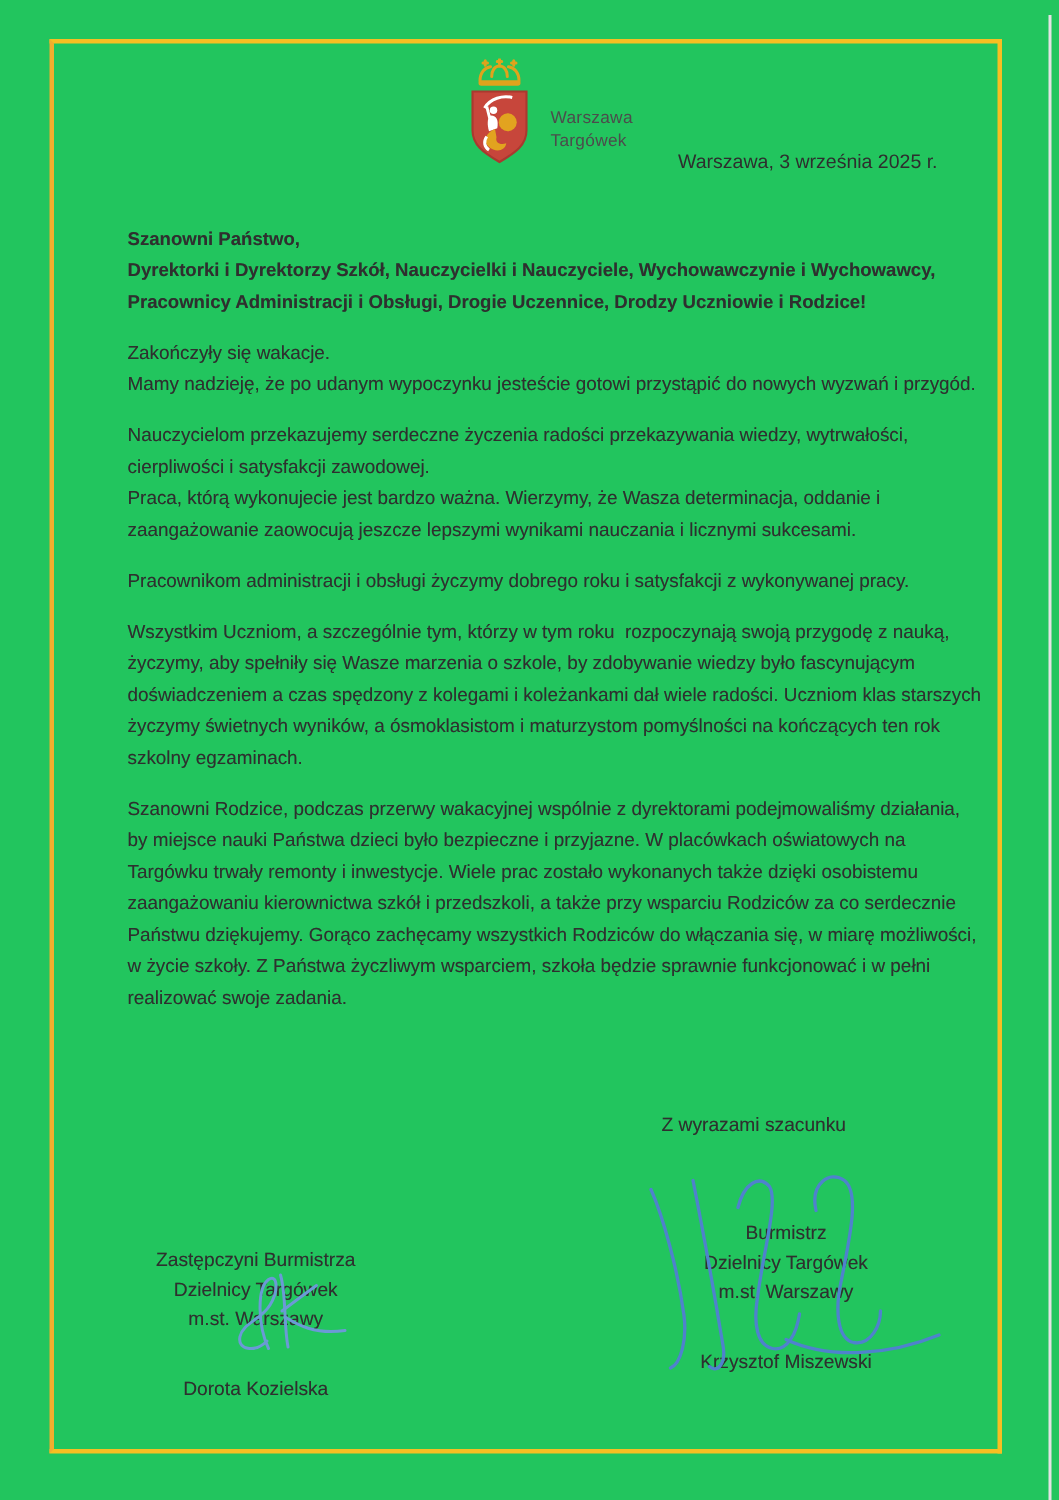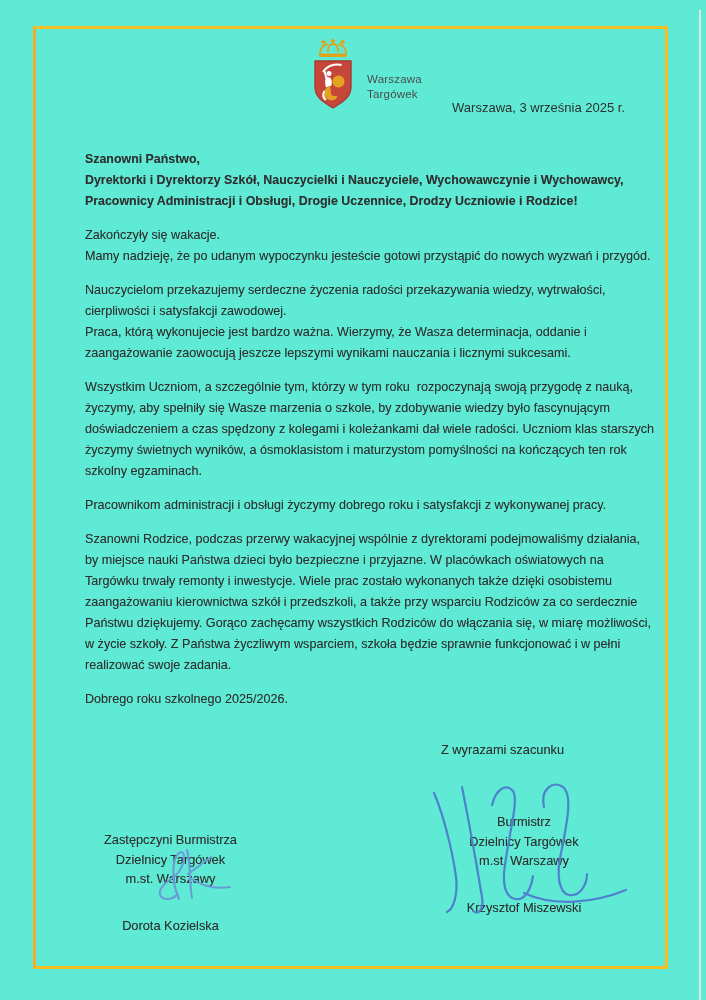--- a/index.html
+++ b/index.html
@@ -1,17 +1,17 @@
 <!DOCTYPE html>
 <html lang="pl"><head>
 <meta charset="utf-8">
 <style>
   html,body{margin:0;padding:0;background:#ffffff;}
   .page{
-    position:relative;width:706px;height:1000px;background:#5eead4;overflow:hidden;
+    position:relative;width:706px;height:1000px;background:#22c55e;overflow:hidden;
     font-family:"Liberation Sans",sans-serif;color:#303030;
   }
   .scan-edge{position:absolute;right:5px;top:10px;bottom:0;width:2px;background:#e3e3e3;}
   .frame{
     position:absolute;left:33px;top:26px;width:629px;height:937px;
     border:3px solid #f6bf22;border-left-color:#f0ae2e;
   }
   .crest{position:absolute;left:310px;top:39px;width:46px;height:74px;}
   .logo-text{
     position:absolute;left:367px;top:72px;font-size:11.5px;line-height:15px;
@@ -86,34 +86,33 @@
   <div class="letter-body">
     <div class="salutation">Szanowni Państwo,
 Dyrektorki i Dyrektorzy Szkół, Nauczycielki i Nauczyciele, Wychowawczynie i Wychowawcy,
 Pracownicy Administracji i Obsługi, Drogie Uczennice, Drodzy Uczniowie i Rodzice!</div>
     <div class="para">Zakończyły się wakacje.
 Mamy nadzieję, że po udanym wypoczynku jesteście gotowi przystąpić do nowych wyzwań i przygód.</div>
     <div class="para">Nauczycielom przekazujemy serdeczne życzenia radości przekazywania wiedzy, wytrwałości,
 cierpliwości i satysfakcji zawodowej.
 Praca, którą wykonujecie jest bardzo ważna. Wierzymy, że Wasza determinacja, oddanie i
 zaangażowanie zaowocują jeszcze lepszymi wynikami nauczania i licznymi sukcesami.</div>
+    <div class="para">Pracownikom administracji i obsługi życzymy dobrego roku i satysfakcji z wykonywanej pracy.</div>
     <div class="para">Wszystkim Uczniom, a szczególnie tym, którzy w tym roku  rozpoczynają swoją przygodę z nauką,
 życzymy, aby spełniły się Wasze marzenia o szkole, by zdobywanie wiedzy było fascynującym
 doświadczeniem a czas spędzony z kolegami i koleżankami dał wiele radości. Uczniom klas starszych
 życzymy świetnych wyników, a ósmoklasistom i maturzystom pomyślności na kończących ten rok
 szkolny egzaminach.</div>
-    <div class="para">Pracownikom administracji i obsługi życzymy dobrego roku i satysfakcji z wykonywanej pracy.</div>
     <div class="para">Szanowni Rodzice, podczas przerwy wakacyjnej wspólnie z dyrektorami podejmowaliśmy działania,
 by miejsce nauki Państwa dzieci było bezpieczne i przyjazne. W placówkach oświatowych na
 Targówku trwały remonty i inwestycje. Wiele prac zostało wykonanych także dzięki osobistemu
 zaangażowaniu kierownictwa szkół i przedszkoli, a także przy wsparciu Rodziców za co serdecznie
 Państwu dziękujemy. Gorąco zachęcamy wszystkich Rodziców do włączania się, w miarę możliwości,
 w życie szkoły. Z Państwa życzliwym wsparciem, szkoła będzie sprawnie funkcjonować i w pełni
 realizować swoje zadania.</div>
-    <div class="para">Dobrego roku szkolnego 2025/2026.</div>
   </div>
 
   <div class="valediction">Z wyrazami szacunku</div>
 
   <div class="sig sig-left">
     <div class="sig-title">Zastępczyni Burmistrza
 Dzielnicy Targówek
 m.st. Warszawy</div>
     <div class="sig-name">Dorota Kozielska</div>
   </div>

